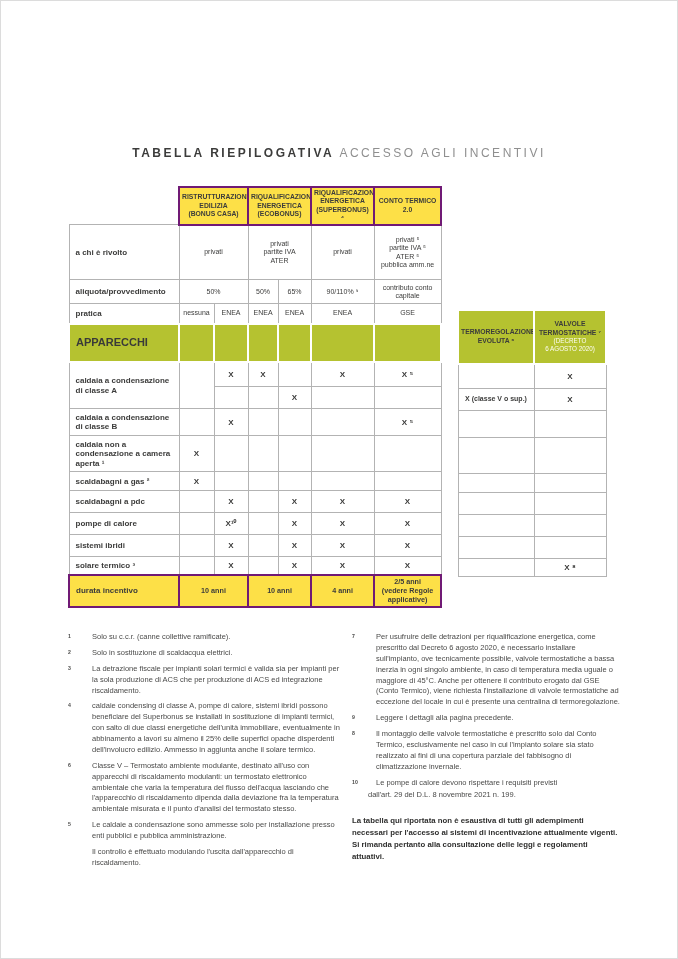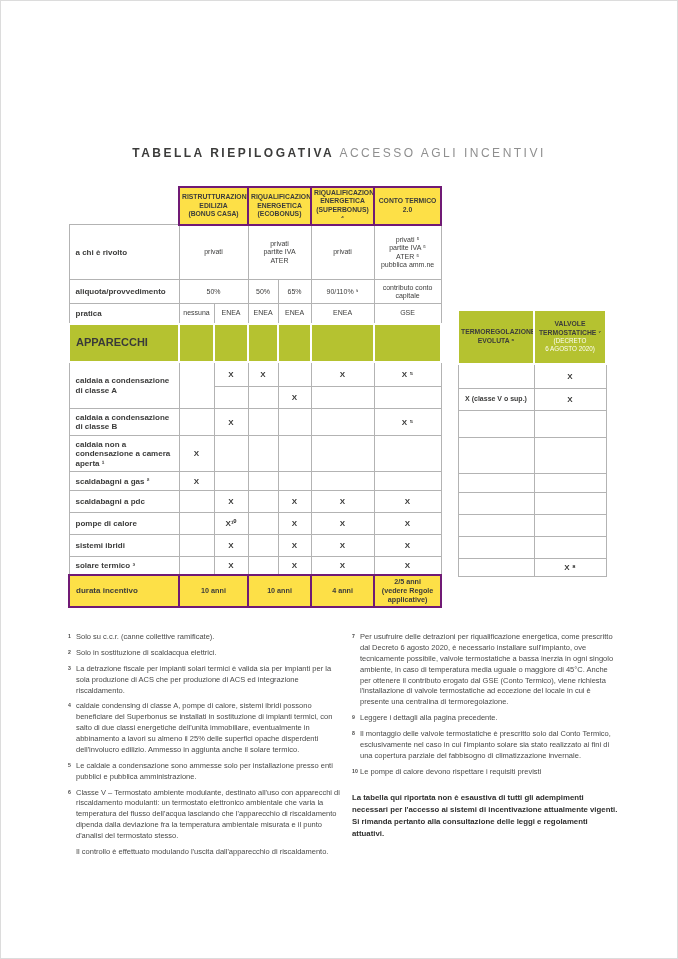--- a/index.html
+++ b/index.html
@@ -29,21 +29,21 @@
   .side-table{position:absolute;left:457px;top:309px;width:148px;}
   .side-table td{font-size:7px;}
   .side-table td.x{font-size:8px;font-weight:bold;}
   .hdr-light{display:block;font-weight:400;color:#fdfdf4;font-size:6.3px;}
   
   .fncol{position:absolute;top:632px;font-size:7.5px;line-height:1.45;color:#4a4a49;}
   .fncol.left{left:68px;width:276px;}
   .fncol.right{left:352px;width:268px;}
   .fn{display:flex;margin-bottom:5px;}
   .fn-n{flex:none;width:8px;font-size:5.2px;font-weight:bold;padding-top:1px;}
-  .fn-t{flex:1;}
+  .fn-t{flex:1;margin-left:16px;}
   .disclaimer{margin-top:14px;font-weight:bold;font-size:7.8px;line-height:1.55;color:#2f2f2e;}
 </style>
 </head>
 <body>
 
 <div class="page">
 
 
   <div class="title">
     <span class="t-bold">TABELLA RIEPILOGATIVA</span>
@@ -274,26 +274,26 @@
       </div>
     <div class="fn">
         <span class="fn-n">3</span>
         <span class="fn-t">La detrazione fiscale per impianti solari termici è valida sia per impianti per la sola produzione di ACS che per produzione di ACS ed integrazione riscaldamento.</span>
       </div>
     <div class="fn">
         <span class="fn-n">4</span>
         <span class="fn-t">caldaie condensing di classe A, pompe di calore, sistemi ibridi possono beneficiare del Superbonus se installati in sostituzione di impianti termici, con salto di due classi energetiche dell'unità immobiliare, eventualmente in abbinamento a lavori su almeno il 25% delle superfici opache disperdenti dell'involucro edilizio. Ammesso in aggiunta anche il solare termico.</span>
       </div>
     <div class="fn">
+        <span class="fn-n">6</span>
+        <span class="fn-t">Classe V – Termostato ambiente modulante, destinato all'uso con apparecchi di riscaldamento modulanti: un termostato elettronico ambientale che varia la temperatura del flusso dell'acqua lasciando che l'apparecchio di riscaldamento dipenda dalla deviazione fra la temperatura ambientale misurata e il punto d'analisi del termostato stesso.</span>
+      </div>
+    <div class="fn">
         <span class="fn-n">5</span>
         <span class="fn-t">Le caldaie a condensazione sono ammesse solo per installazione presso enti pubblici e pubblica amministrazione.</span>
-      </div>
-    <div class="fn">
-        <span class="fn-n">6</span>
-        <span class="fn-t">Classe V – Termostato ambiente modulante, destinato all'uso con apparecchi di riscaldamento modulanti: un termostato elettronico ambientale che varia la temperatura del flusso dell'acqua lasciando che l'apparecchio di riscaldamento dipenda dalla deviazione fra la temperatura ambientale misurata e il punto d'analisi del termostato stesso.</span>
       </div>
     <div class="fn">
         <span class="fn-n"></span>
         <span class="fn-t">Il controllo è effettuato modulando l'uscita dall'apparecchio di riscaldamento.</span>
       </div>
   </div>
 
   <div class="fncol right">
     <div class="fn">
         <span class="fn-n">7</span>
@@ -304,16 +304,19 @@
         <span class="fn-t">Leggere i dettagli alla pagina precedente.</span>
       </div>
     <div class="fn">
         <span class="fn-n">8</span>
         <span class="fn-t">Il montaggio delle valvole termostatiche è prescritto solo dal Conto Termico, esclusivamente nel caso in cui l'impianto solare sia stato realizzato ai fini di una copertura parziale del fabbisogno di climatizzazione invernale.</span>
       </div>
     <div class="fn" style="margin-bottom:2px;">
         <span class="fn-n">10</span>
         <span class="fn-t">Le pompe di calore devono rispettare i requisiti previsti</span>
       </div>
+    <div class="fn flush">
+        <span class="fn-t">dall'art. 29 del D.L. 8 novembre 2021 n. 199.</span>
+      </div>
     <div class="disclaimer">La tabella qui riportata non è esaustiva di tutti gli adempimenti necessari per l'accesso ai sistemi di incentivazione attualmente vigenti. Si rimanda pertanto alla consultazione delle leggi e regolamenti attuativi.</div>
   </div>
 
 </div>
 
 </body></html>

